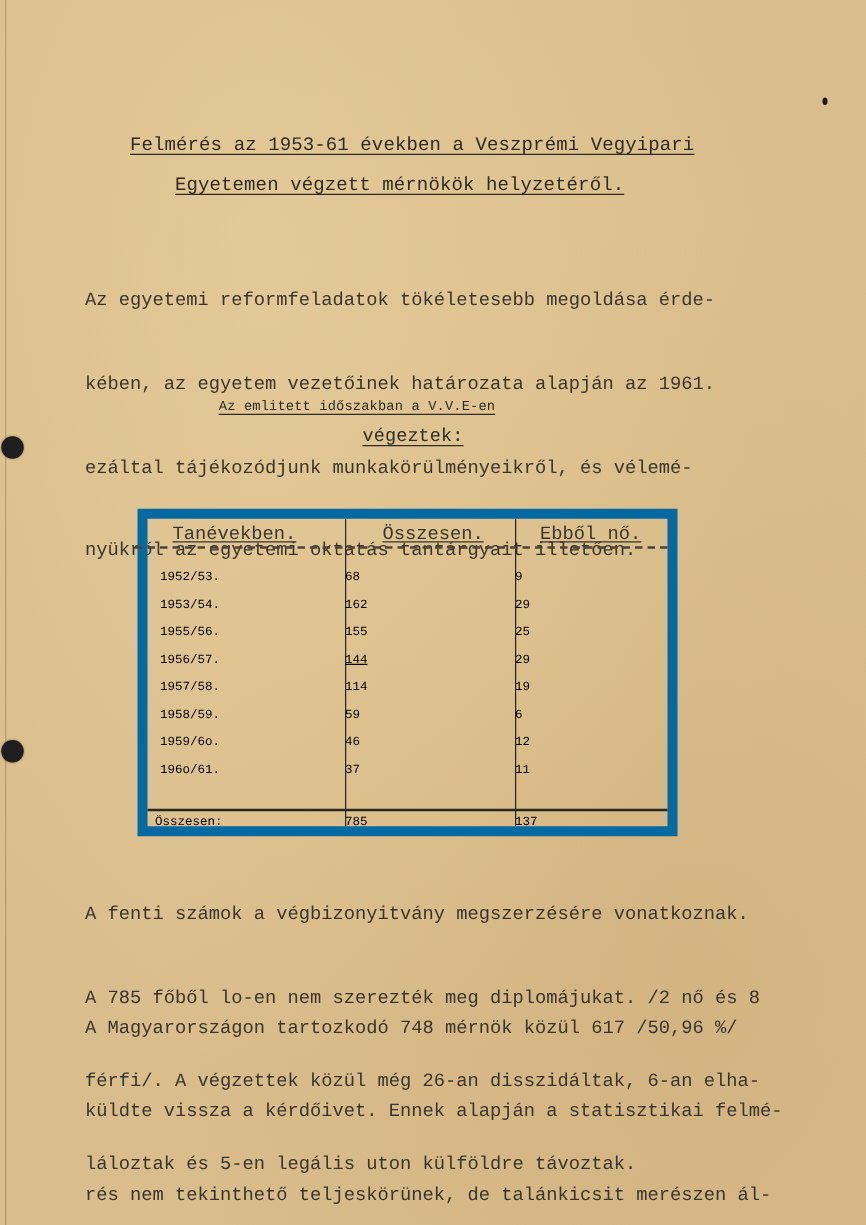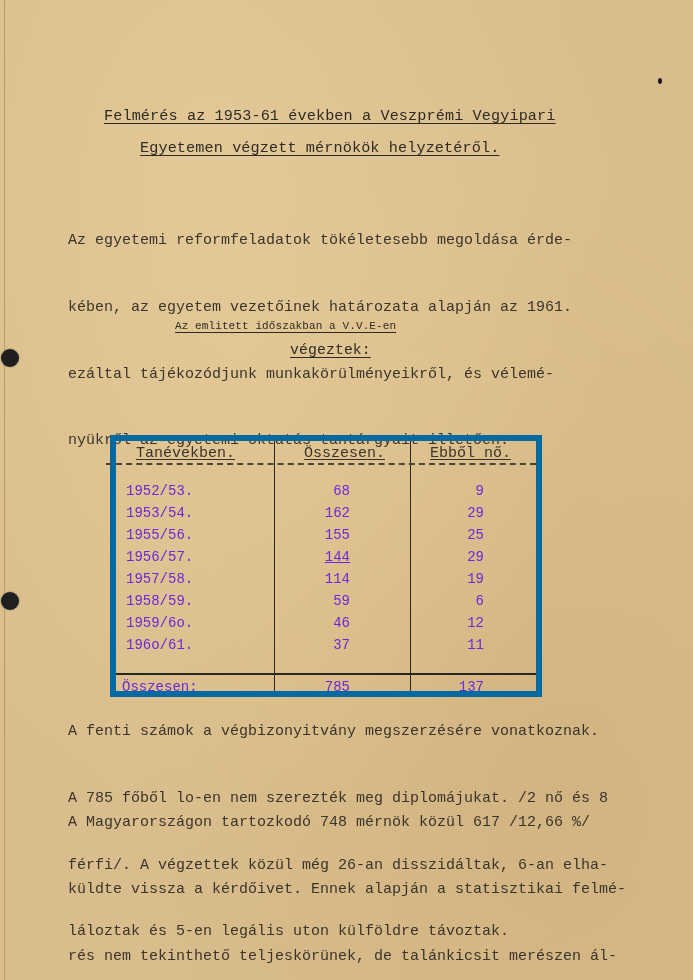--- a/index.html
+++ b/index.html
@@ -20,27 +20,27 @@
   .speck { position: absolute; width: 4px; height: 6px; border-radius: 50%; background: #1a1a1a; }
 
   .title-line {
     position: absolute; white-space: pre;
     font-size: 15.2px; letter-spacing: 0.1px;
     text-decoration: underline; text-underline-offset: 3px;
     color: #2f2b24;
   }
   .para { position: absolute; left: 68px; width: 560px; font-size: 15px; line-height: 22.2px; white-space: pre; color: #3a352c; }
 
-  .table { position: absolute; left: 110px; top: 407px; width: 432px; height: 262px; border: 6px solid #0369a1; box-sizing: border-box; margin-top: 28px; }
+  .table { position: absolute; left: 110px; top: 407px; width: 432px; height: 262px; border: 8px solid #0369a1; box-sizing: border-box; }
   .col-line { position: absolute; top: 0; bottom: 0; width: 0; border-left: 1.5px solid #2a2620; }
   .header-rule { position: absolute; left: -10px; right: 0; top: 22px; height: 0; border-top: 2px dashed #4a443a; }
   .total-rule { position: absolute; left: 0; right: 0; top: 232px; height: 0; border-top: 2px solid #2a2620; }
-  .cell { position: absolute; font-size: 14px; white-space: pre; color: #6d28d9; }
+  .cell { position: absolute; font-size: 10px; white-space: pre; color: #000000; }
   .hcell { position: absolute; top: 4px; font-size: 15px; white-space: pre; text-decoration: underline; text-underline-offset: 2px; color: #3a352c; }
-  .num { text-align: right; }
+  .num { }
 </style>
 </head>
 <body>
 
 <div class="page">
   <div class="fold-line"></div>
   <div class="punch-hole" style="top:349px"></div>
   <div class="punch-hole" style="top:592px"></div>
   <div class="speck" style="left:658px;top:78px"></div>
 
@@ -100,20 +100,20 @@
   </div>
 
   <div class="para" style="top:677px">
     <div>A fenti számok a végbizonyitvány megszerzésére vonatkoznak.</div>
     <div>A 785 főből lo-en nem szerezték meg diplomájukat. /2 nő és 8</div>
     <div>férfi/. A végzettek közül még 26-an disszidáltak, 6-an elha-</div>
     <div>láloztak és 5-en legális uton külföldre távoztak.</div>
   </div>
 
   <div class="para" style="top:768px">
-    <div>A Magyarországon tartozkodó 748 mérnök közül 617 /12,66 %/</div>
+    <div>A Magyarországon tartozkodó 748 mérnök közül 617 /50,96 %/</div>
     <div>küldte vissza a kérdőivet. Ennek alapján a statisztikai felmé-</div>
     <div>rés nem tekinthető teljeskörünek, de talánkicsit merészen ál-</div>
     
     
     
   </div>
 </div>
 
 </body></html>

